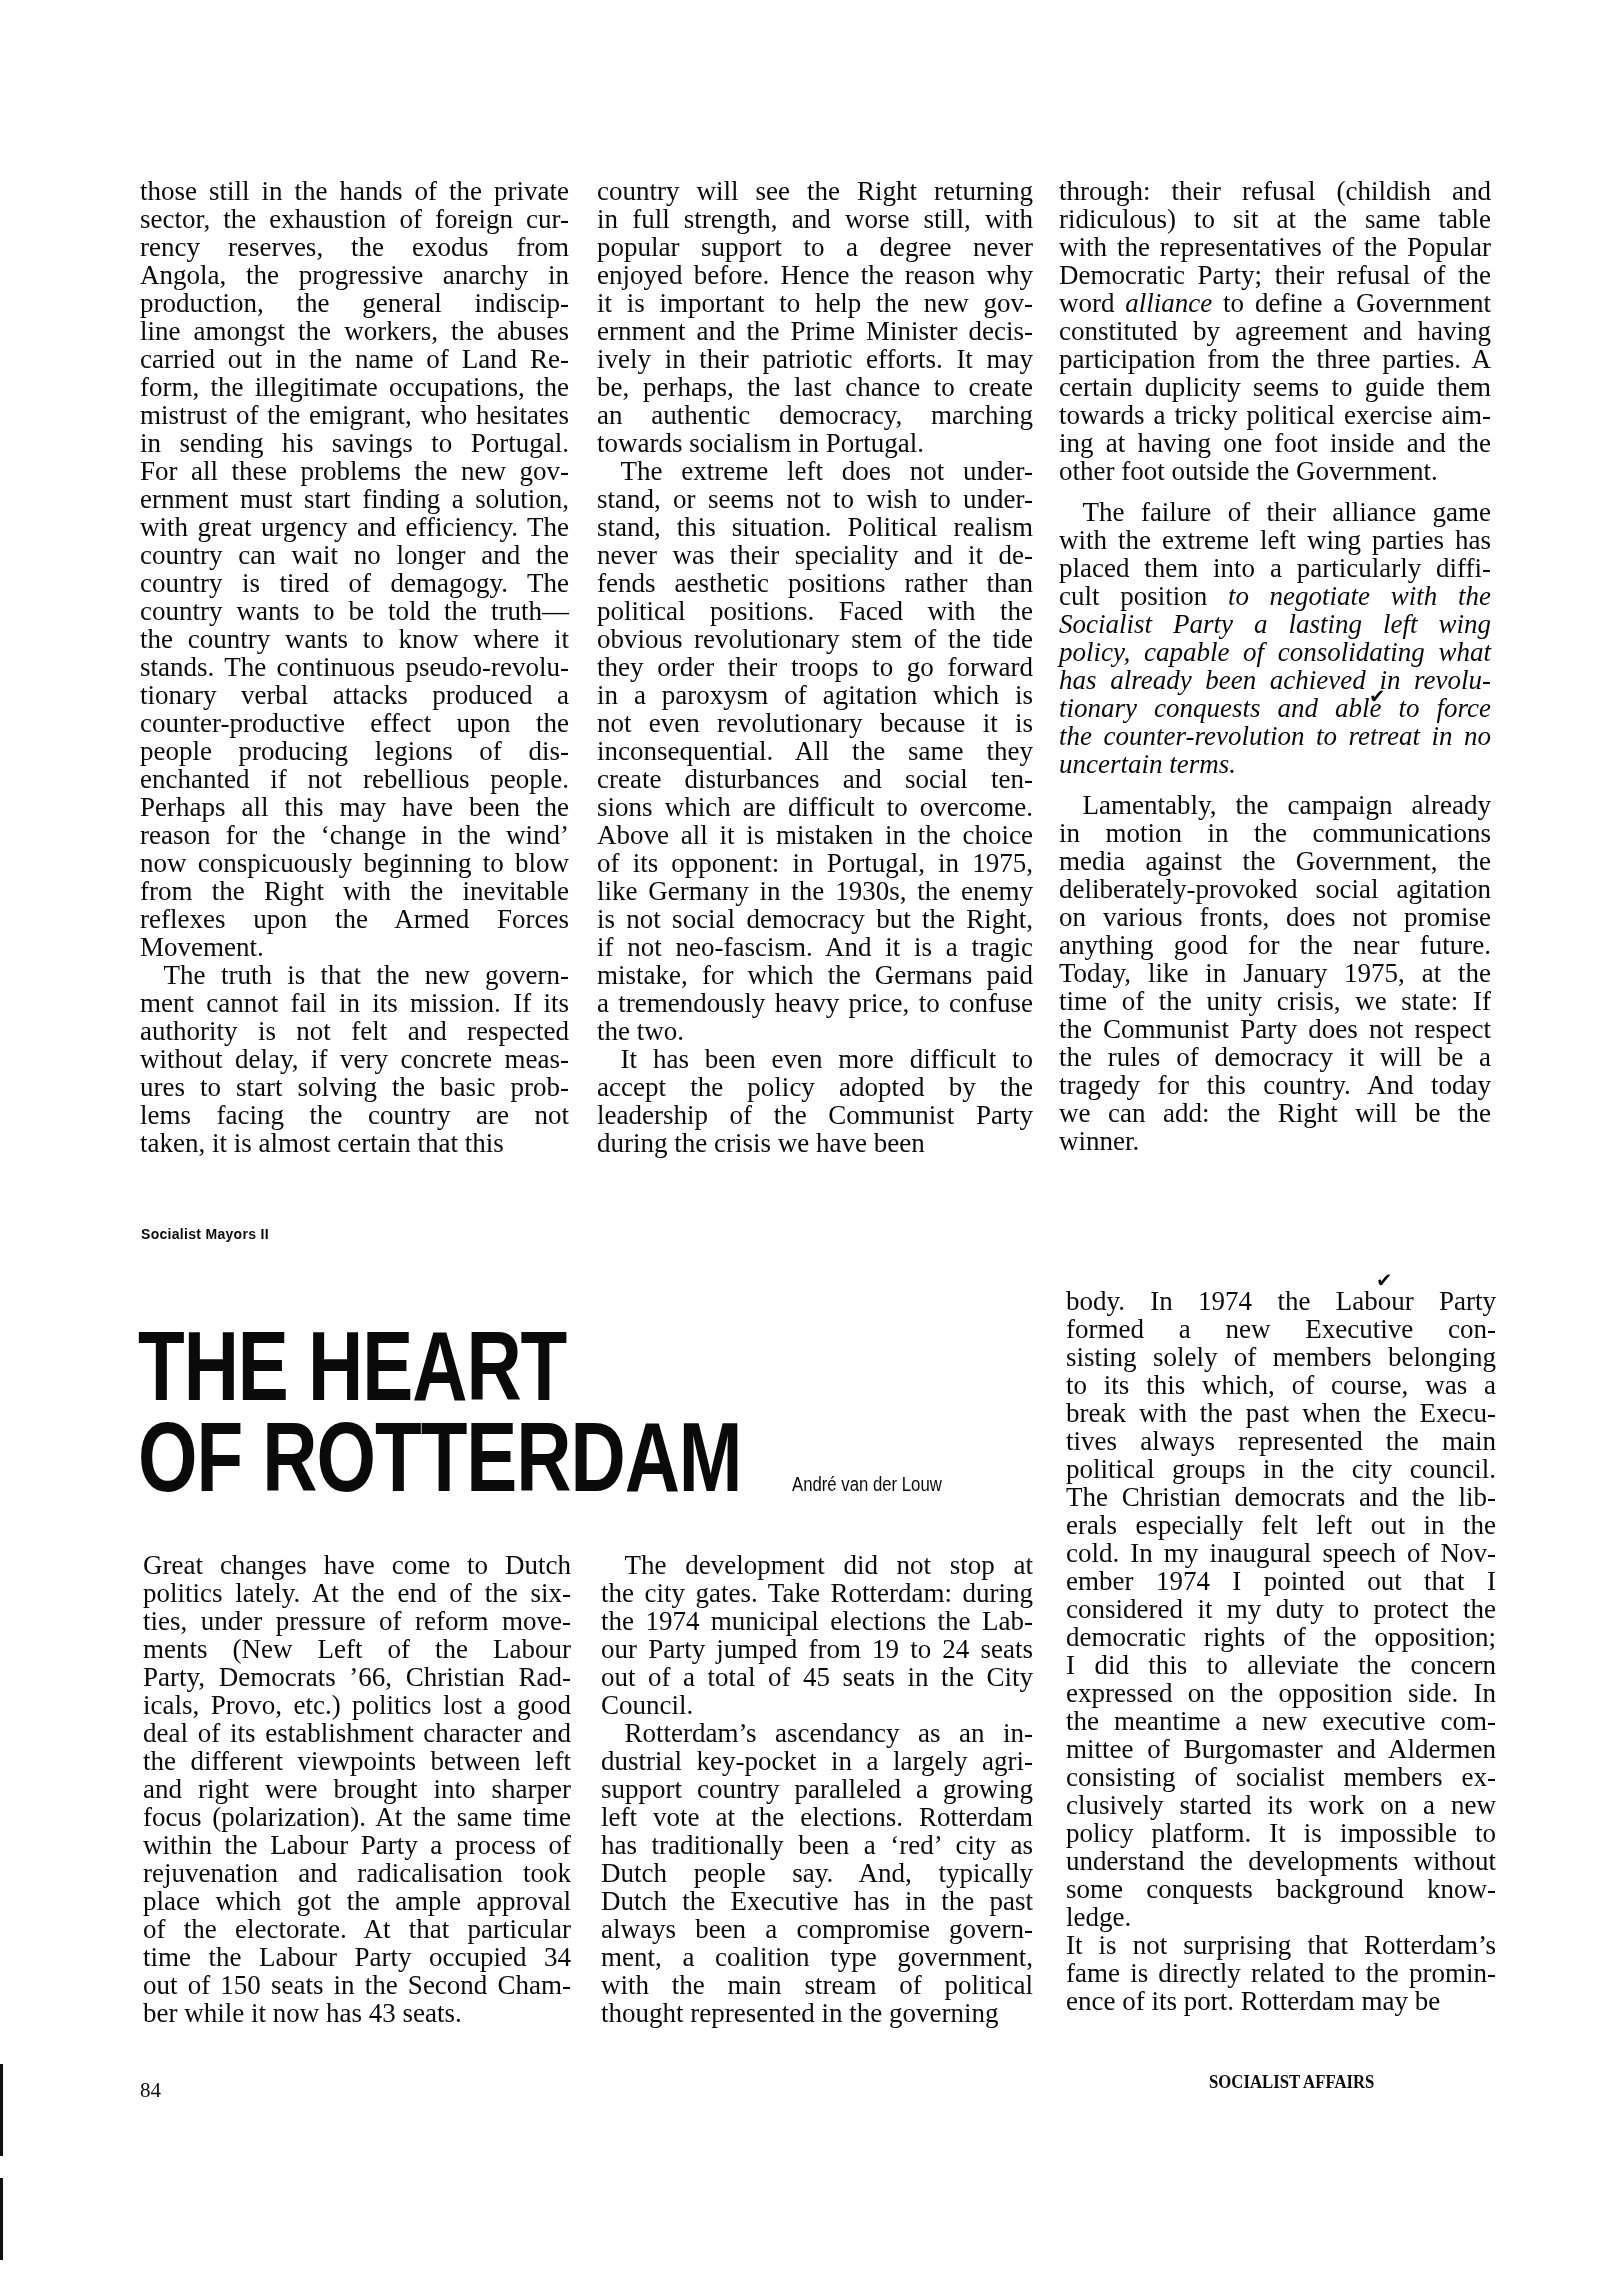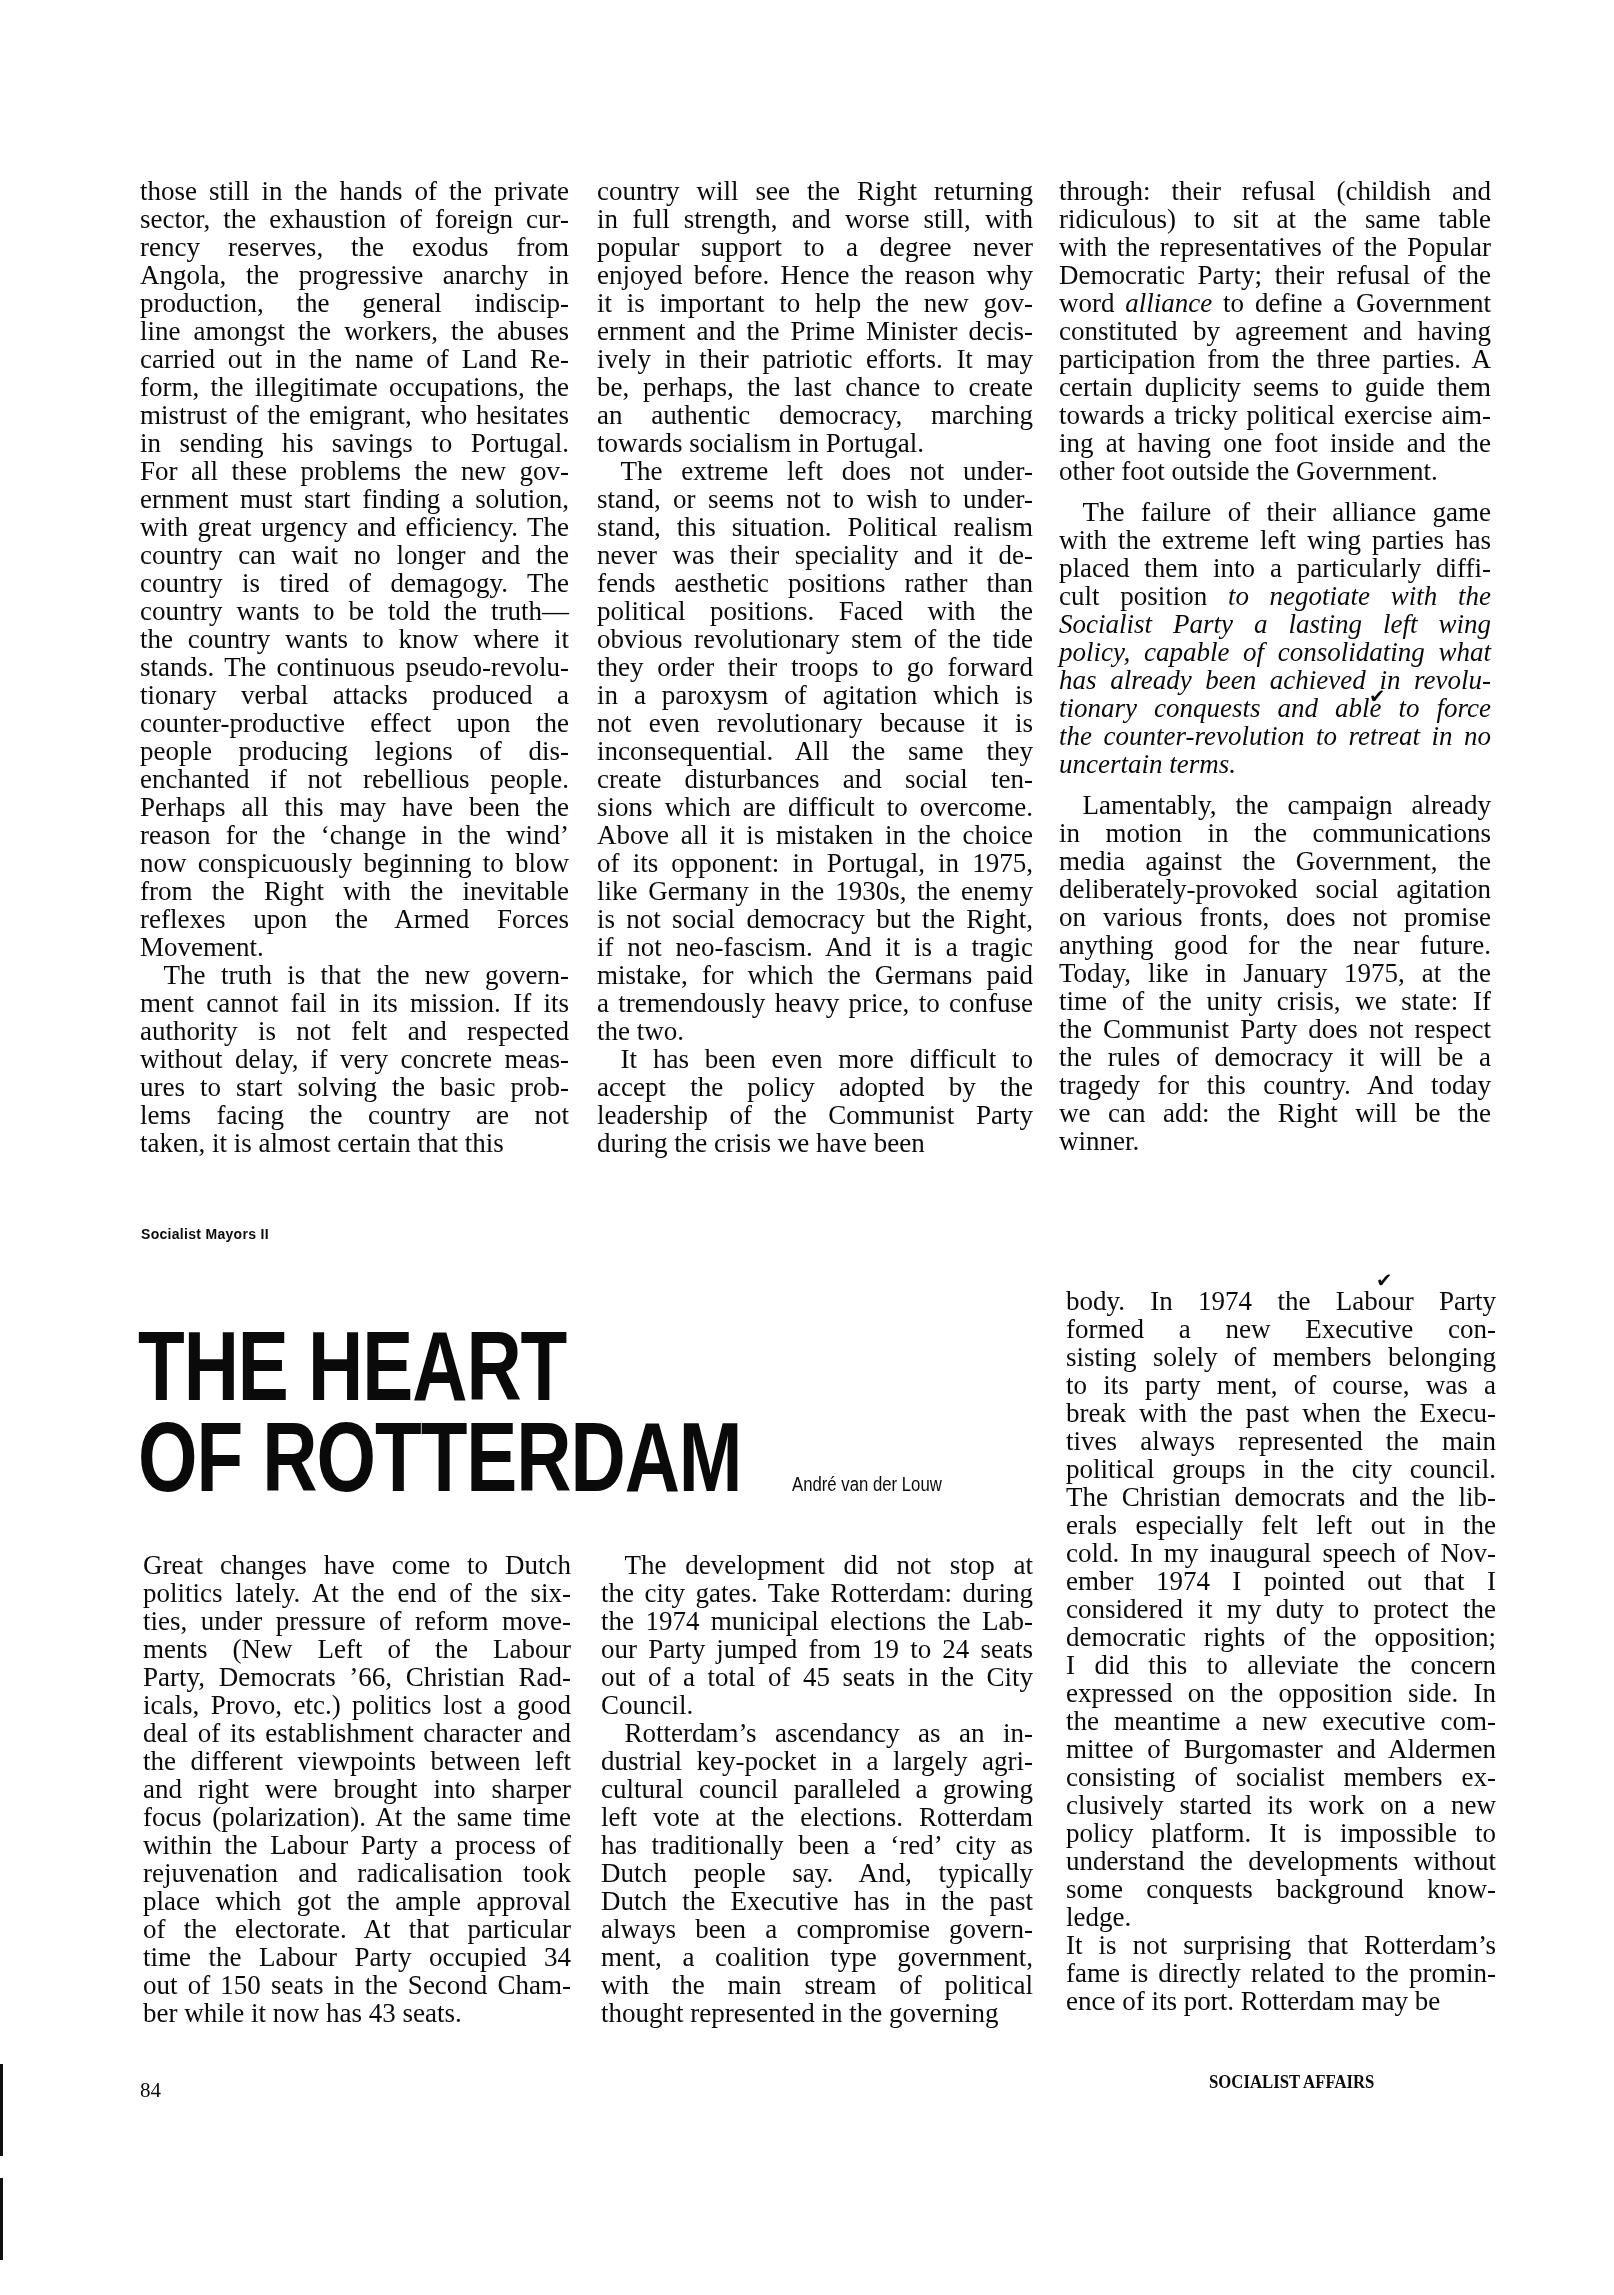--- a/index.html
+++ b/index.html
@@ -194,37 +194,37 @@
       <span class="line ind">The development did not stop at</span>
       <span class="line">the city gates. Take Rotterdam: during</span>
       <span class="line">the 1974 municipal elections the Lab-</span>
       <span class="line">our Party jumped from 19 to 24 seats</span>
       <span class="line">out of a total of 45 seats in the City</span>
       <span class="line last">Council.</span>
     </p>
     <p>
       <span class="line ind">Rotterdam’s ascendancy as an in-</span>
       <span class="line">dustrial key-pocket in a largely agri-</span>
-      <span class="line">cultural council paralleled a growing</span>
+      <span class="line">support country paralleled a growing</span>
       <span class="line">left vote at the elections. Rotterdam</span>
       <span class="line">has traditionally been a ‘red’ city as</span>
       <span class="line">Dutch people say. And, typically</span>
       <span class="line">Dutch the Executive has in the past</span>
       <span class="line">always been a compromise govern-</span>
       <span class="line">ment, a coalition type government,</span>
       <span class="line">with the main stream of political</span>
       <span class="line last">thought represented in the governing</span>
     </p>
   </div>
 <div class="col" id="bot-right">
     <p>
       <span class="line">body. In 1974 the Labour Party</span>
       <span class="line">formed a new Executive con-</span>
       <span class="line">sisting solely of members belonging</span>
-      <span class="line">to its party ment, of course, was a</span>
+      <span class="line">to its this which, of course, was a</span>
       <span class="line">break with the past when the Execu-</span>
       <span class="line">tives always represented the main</span>
       <span class="line">political groups in the city council.</span>
       <span class="line">The Christian democrats and the lib-</span>
       <span class="line">erals especially felt left out in the</span>
       <span class="line">cold. In my inaugural speech of Nov-</span>
       <span class="line">ember 1974 I pointed out that I</span>
       <span class="line">considered it my duty to protect the</span>
       <span class="line">democratic rights of the opposition;</span>
       <span class="line">I did this to alleviate the concern</span>

